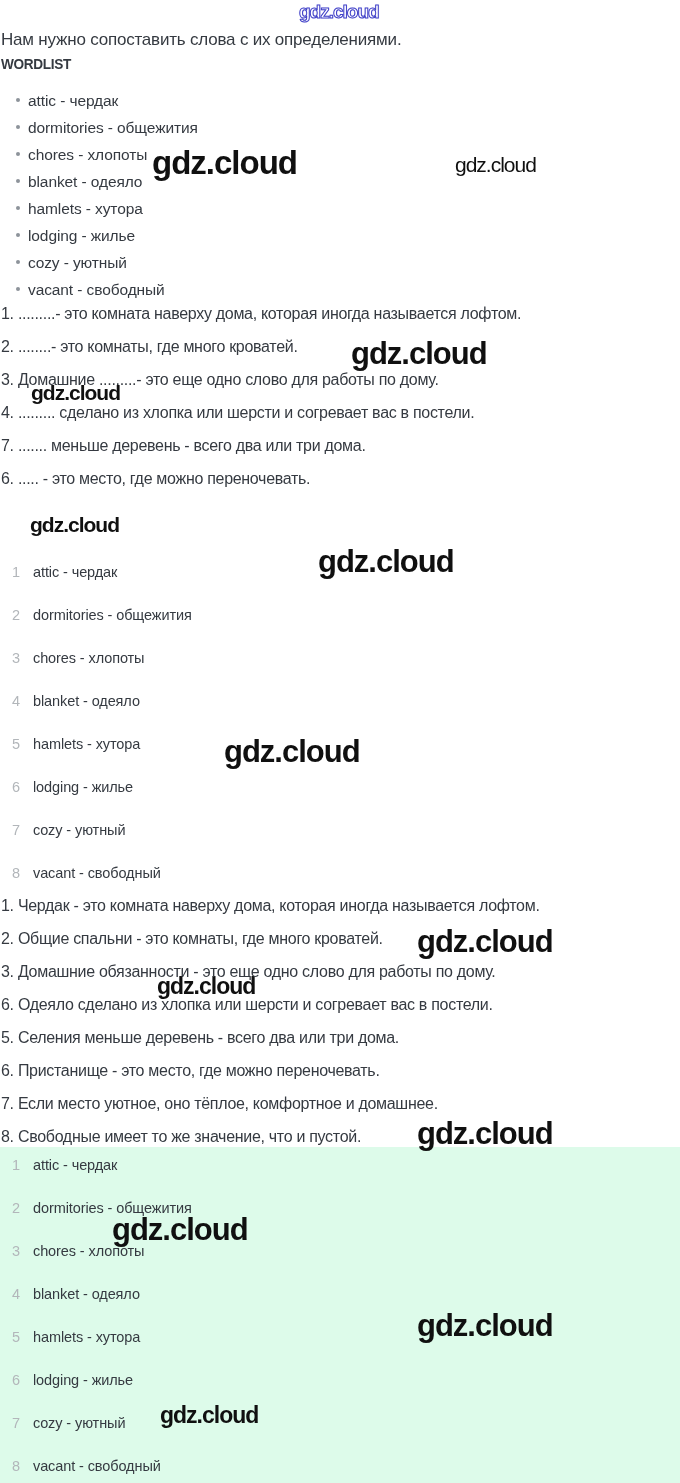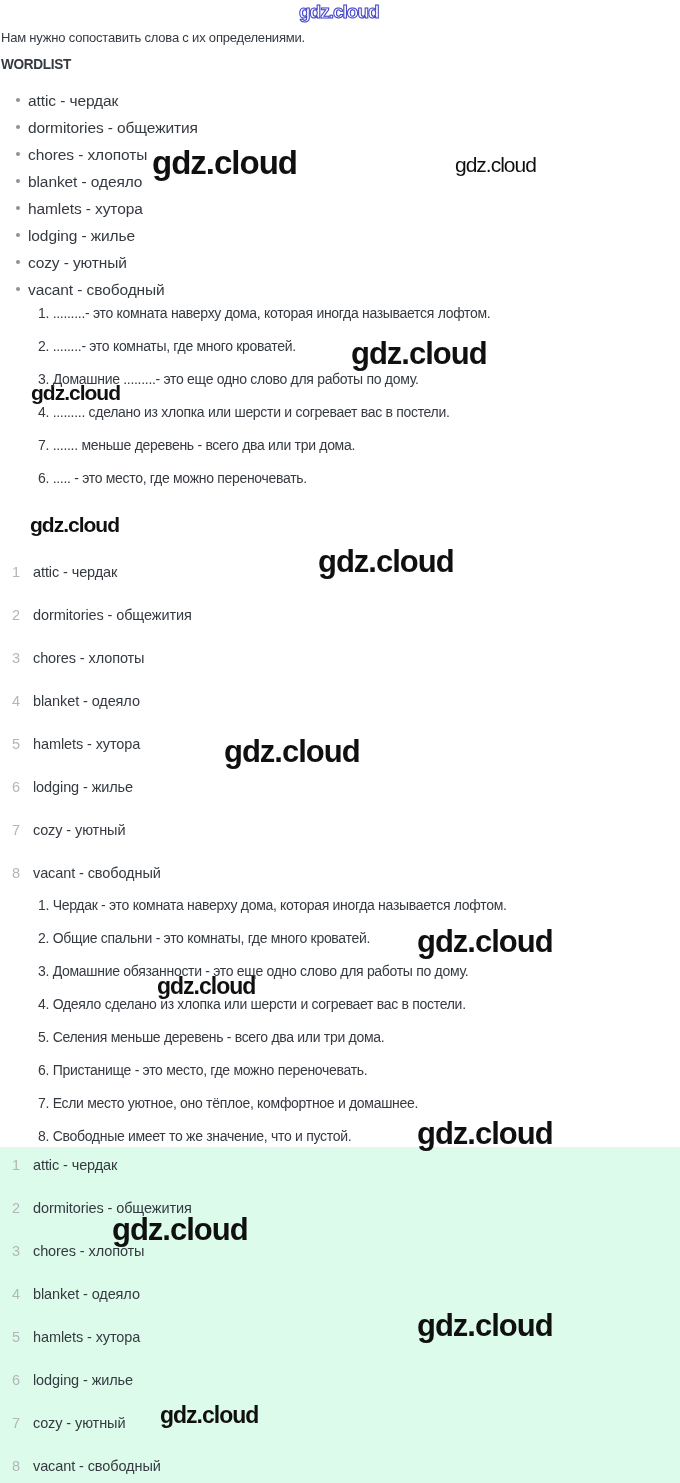--- a/index.html
+++ b/index.html
@@ -7,38 +7,38 @@
     width:680px;height:1483px;background:#ffffff;
     font-family:"Liberation Sans","DejaVu Sans",sans-serif;
     color:#353a41;overflow:hidden;
   }
   .page{position:relative;width:640px;height:1483px;background:#fff;}
 
   
   .highlight-band{position:absolute;left:0;top:1147px;width:680px;height:336px;background:#ddfbea;}
 
   
-  .intro{position:absolute;left:1px;top:30px;font-size:13px;letter-spacing:-0.2px;}
+  .intro{position:absolute;left:1px;top:30px;font-size:17px;letter-spacing:-0.2px;}
   .wordlist-heading{
     position:absolute;left:1px;top:55px;font-size:15.5px;font-weight:800;
     letter-spacing:-0.4px;transform:scaleX(0.88);transform-origin:left center;
   }
 
   
   .bullets{position:absolute;left:0;top:92px;width:420px;}
   .bullet-item{position:relative;height:27px;padding-left:28px;font-size:15.5px;letter-spacing:-0.1px;}
   .bullet-item .dot{
     position:absolute;left:16px;top:6px;width:4px;height:4px;border-radius:50%;background:#8d939a;
   }
 
   
   .sentences{position:absolute;left:1px;width:678px;}
   .sentences.tasks{top:305px;}
   .sentences.answers{top:897px;}
-  .sentence{height:33px;font-size:14px;letter-spacing:-0.3px;line-height:17px;padding-left:37px;}
+  .sentence{height:33px;font-size:16px;letter-spacing:-0.3px;line-height:17px;}
 
   
   .numlist{position:absolute;left:0;width:500px;}
   .numlist.plain{top:564px;}
   .numlist.green{top:1157px;}
   .num-row{display:flex;height:43px;font-size:14.5px;letter-spacing:-0.1px;line-height:17px;}
   .num-row .num{width:12px;margin-left:8px;margin-right:13px;text-align:right;color:#b2b6ba;}
   .num-row .txt{color:#353a41;}
 
   
@@ -195,21 +195,21 @@
     </div>
 
   <div class="sentences answers">
 
       <div class="sentence">1. Чердак - это комната наверху дома, которая иногда называется лофтом.</div>
 
       <div class="sentence">2. Общие спальни - это комнаты, где много кроватей.</div>
 
       <div class="sentence">3. Домашние обязанности - это еще одно слово для работы по дому.</div>
 
-      <div class="sentence">4. Одеяло сделано из хлопка или шерсти и согревает вас в постели.</div>
+      <div class="sentence">6. Одеяло сделано из хлопка или шерсти и согревает вас в постели.</div>
 
       <div class="sentence">5. Селения меньше деревень - всего два или три дома.</div>
 
       <div class="sentence">6. Пристанище - это место, где можно переночевать.</div>
 
       <div class="sentence">7. Если место уютное, оно тёплое, комфортное и домашнее.</div>
 
       <div class="sentence">8. Свободные имеет то же значение, что и пустой.</div>
     </div>
 

